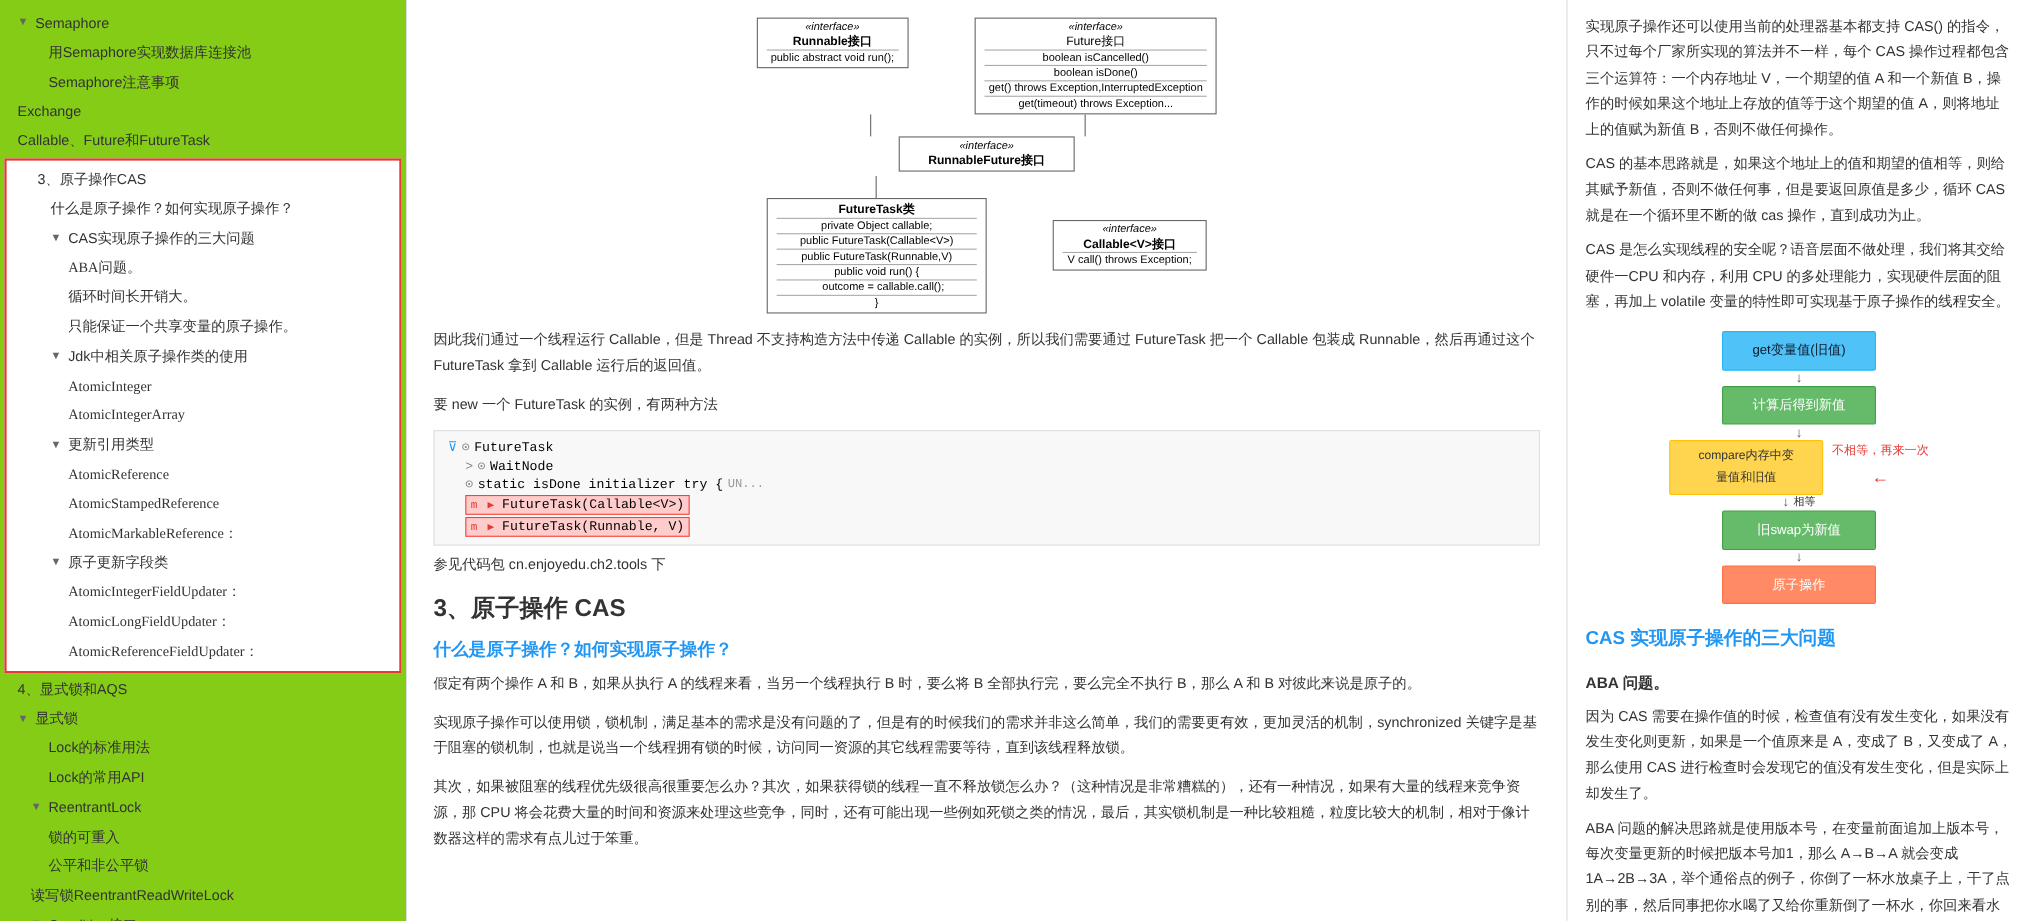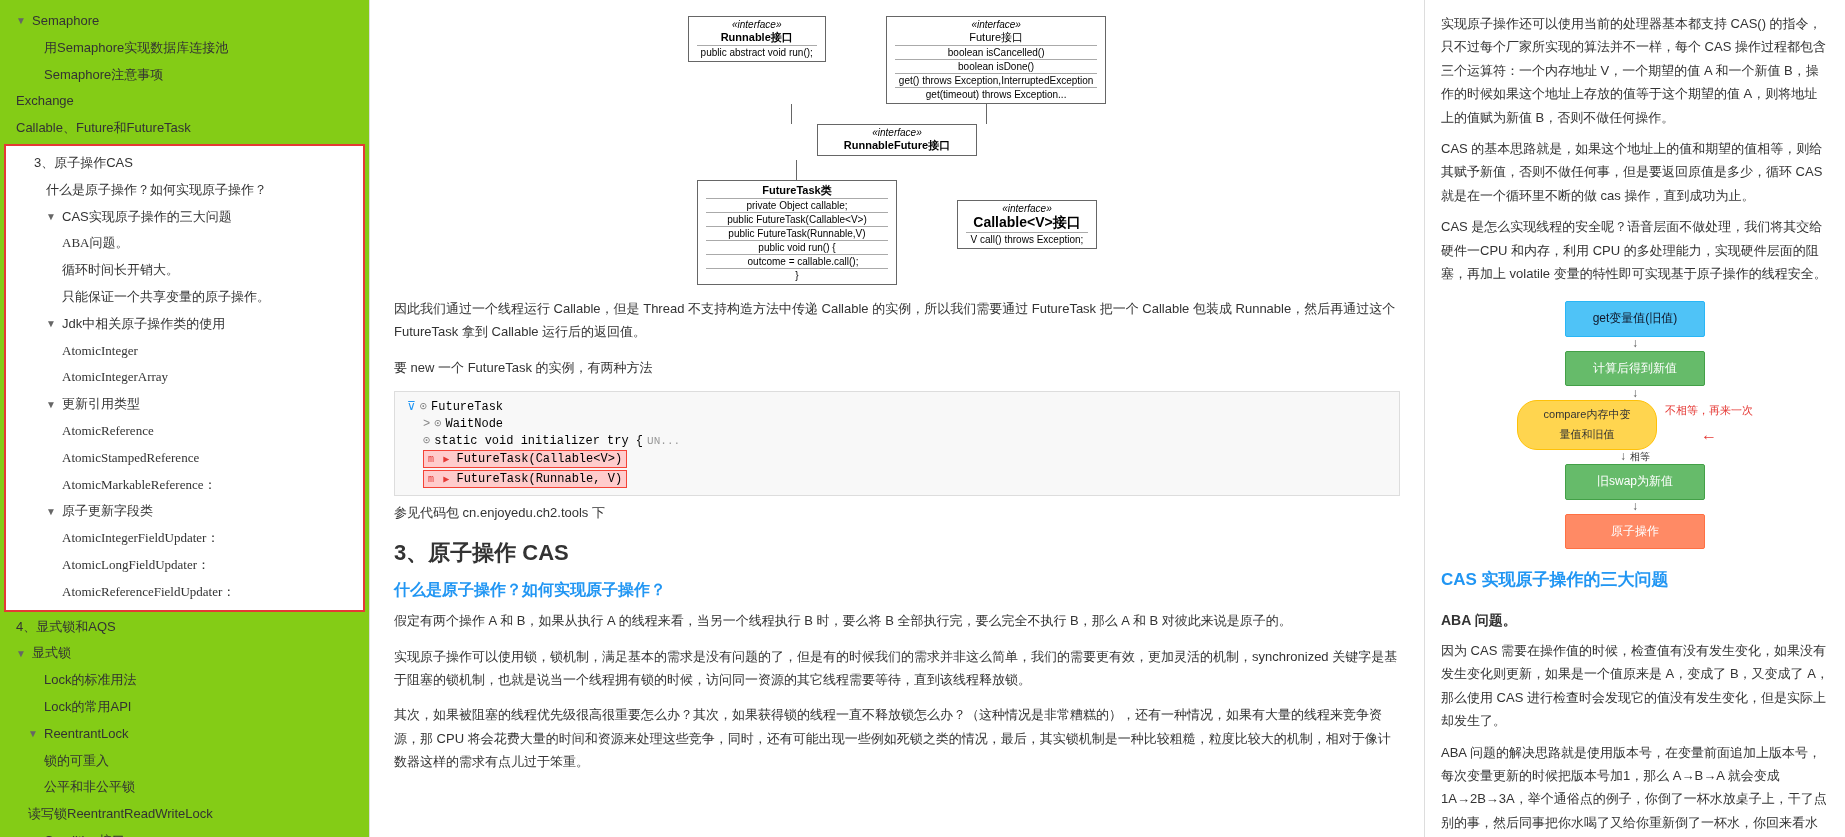--- a/index.html
+++ b/index.html
@@ -308,21 +308,21 @@
             <div class="uml-box-method">public FutureTask(Callable&lt;V&gt;)</div>
             <div class="uml-box-method">public FutureTask(Runnable,V)</div>
             <div class="uml-box-method">public void run() {</div>
             <div class="uml-box-method" style="padding-left:16px;">outcome = callable.call();</div>
             <div class="uml-box-method">}</div>
           </div>
         </div>
         <div style="display:flex; flex-direction:column; align-items:center; margin-top:40px;">
           <div class="uml-box" style="min-width:140px;">
             <div class="uml-box-title">«interface»</div>
-            <div style="font-size:14px; font-weight:bold;">Callable&lt;V&gt;接口</div>
+            <div style="font-size:11px; font-weight:bold;">Callable&lt;V&gt;接口</div>
             <div class="uml-box-method">V call() throws Exception;</div>
           </div>
         </div>
       </div>
     </div>
   </div>
 
   <div class="content-text">
     <p>因此我们通过一个线程运行 Callable，但是 Thread 不支持构造方法中传递 Callable 的实例，所以我们需要通过 FutureTask 把一个 Callable 包装成 Runnable，然后再通过这个 FutureTask 拿到 Callable 运行后的返回值。</p>
   </div>
@@ -336,21 +336,21 @@
       <span style="color:#888;">⊙</span>
       <span>FutureTask</span>
     </div>
     <div class="item" style="padding-left:16px;">
       <span style="color:#888;">&gt;</span>
       <span style="color:#888;">⊙</span>
       <span>WaitNode</span>
     </div>
     <div class="item" style="padding-left:16px;">
       <span style="color:#888;">⊙</span>
-      <span>static void initializer try {</span>
+      <span>static isDone initializer try {</span>
       <span class="code-hint">UN...</span>
     </div>
     <div class="item" style="padding-left:16px;">
       <span class="selected">
         <span style="color:#e53935; font-size:10px;">m</span>
         <span style="color:#e53935; font-size:10px; margin-left:2px;">▶</span>
         <span>FutureTask(Callable&lt;V&gt;)</span>
       </span>
     </div>
     <div class="item" style="padding-left:16px;">
@@ -398,21 +398,21 @@
   <div class="cas-flow">
     <div class="cas-box blue">get变量值(旧值)</div>
     <div style="height:14px; display:flex; align-items:center; justify-content:center;">
       <span style="color:#555; font-size:12px;">↓</span>
     </div>
     <div class="cas-box green">计算后得到新值</div>
     <div style="height:14px; display:flex; align-items:center; justify-content:center;">
       <span style="color:#555; font-size:12px;">↓</span>
     </div>
     <div style="display:flex; align-items:center; gap:8px;">
-      <div class="cas-box yellow" style="text-align:center; font-size:11px; padding:4px 0;border-radius:20px;">compare内存中变<br>量值和旧值</div>
+      <div class="cas-box yellow" style="text-align:center; font-size:11px; padding:4px 0;">compare内存中变<br>量值和旧值</div>
       <div style="display:flex; flex-direction:column; align-items:center;">
         <span style="font-size:11px; color:#e53935; white-space:nowrap;">不相等，再来一次</span>
         <span style="font-size:16px; color:#e53935;">←</span>
       </div>
     </div>
     <div style="height:14px; display:flex; align-items:center; justify-content:center;">
       <span style="color:#555; font-size:12px;">↓</span>
       <span style="font-size:10px; color:#333; margin-left:4px;">相等</span>
     </div>
     <div class="cas-box green">旧swap为新值</div>

